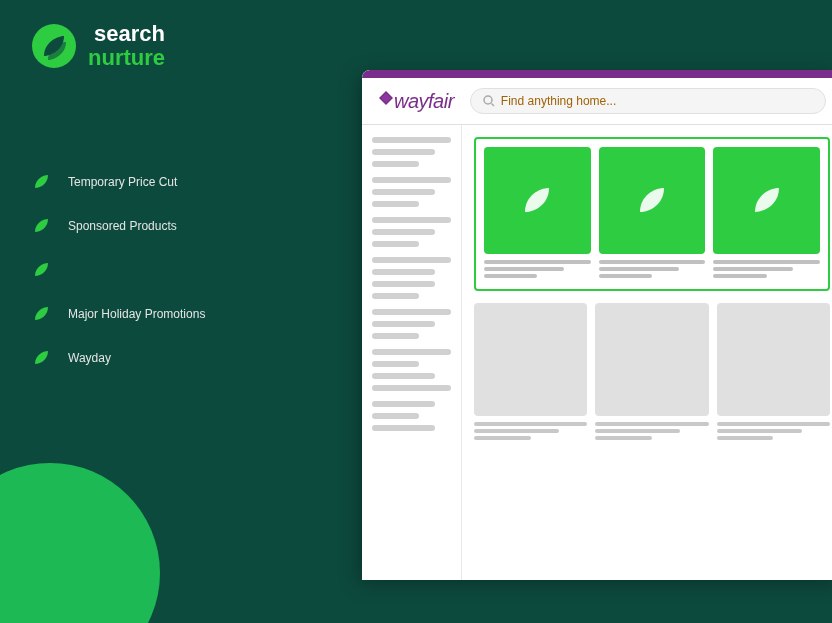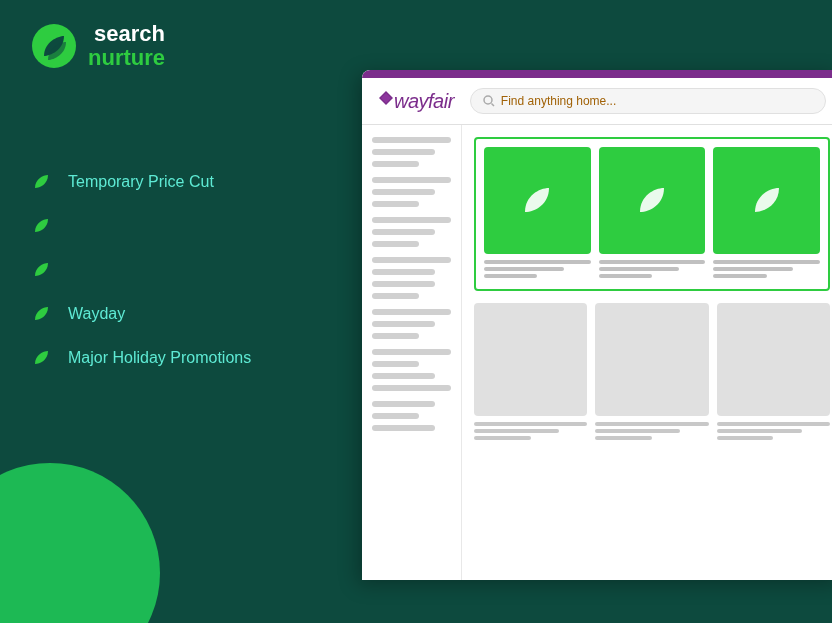--- a/index.html
+++ b/index.html
@@ -79,22 +79,22 @@
       cursor: pointer;
     }
 
     .nav-item-icon {
       width: 24px;
       height: 24px;
       flex-shrink: 0;
     }
 
     .nav-item-label {
-      color: #5eead4;
-      font-size: 16px;
+      color: #e5e5e5;
+      font-size: 12px;
       font-weight: 500;
     }
 
     
     .browser-mockup {
       position: absolute;
       top: 70px;
       right: -10px;
       width: 480px;
       height: 510px;
@@ -264,41 +264,42 @@
     <svg class="nav-item-icon" viewBox="0 0 24 24" xmlns="http://www.w3.org/2000/svg">
       <path d="M5 18 C5 9 13 5 18 5 C18 14 10 18 5 18Z" fill="#2ecc40"></path>
     </svg>
     <span class="nav-item-label">Temporary Price Cut</span>
   </div>
 
   <div class="nav-item">
     <svg class="nav-item-icon" viewBox="0 0 24 24" xmlns="http://www.w3.org/2000/svg">
       <path d="M5 18 C5 9 13 5 18 5 C18 14 10 18 5 18Z" fill="#2ecc40"></path>
     </svg>
+    <span class="nav-item-label">Sponsored Products</span>
   </div>
 
 
   <div class="nav-item">
     <svg class="nav-item-icon" viewBox="0 0 24 24" xmlns="http://www.w3.org/2000/svg">
       <path d="M5 18 C5 9 13 5 18 5 C18 14 10 18 5 18Z" fill="#2ecc40"></path>
     </svg>
+  </div>
+
+  <div class="nav-item">
+    <svg class="nav-item-icon" viewBox="0 0 24 24" xmlns="http://www.w3.org/2000/svg">
+      <path d="M5 18 C5 9 13 5 18 5 C18 14 10 18 5 18Z" fill="#2ecc40"></path>
+    </svg>
+    <span class="nav-item-label">Major Holiday Promotions</span>
   </div>
 
   <div class="nav-item">
     <svg class="nav-item-icon" viewBox="0 0 24 24" xmlns="http://www.w3.org/2000/svg">
       <path d="M5 18 C5 9 13 5 18 5 C18 14 10 18 5 18Z" fill="#2ecc40"></path>
     </svg>
     <span class="nav-item-label">Wayday</span>
-  </div>
-
-  <div class="nav-item">
-    <svg class="nav-item-icon" viewBox="0 0 24 24" xmlns="http://www.w3.org/2000/svg">
-      <path d="M5 18 C5 9 13 5 18 5 C18 14 10 18 5 18Z" fill="#2ecc40"></path>
-    </svg>
-    <span class="nav-item-label">Major Holiday Promotions</span>
   </div>
 </nav>
 
 <div class="browser-mockup">
   <div class="browser-top-bar"></div>
 
   <div class="wayfair-header">
     <div class="wayfair-logo">
 
       <svg class="wayfair-diamond" viewBox="0 0 16 16" xmlns="http://www.w3.org/2000/svg">

